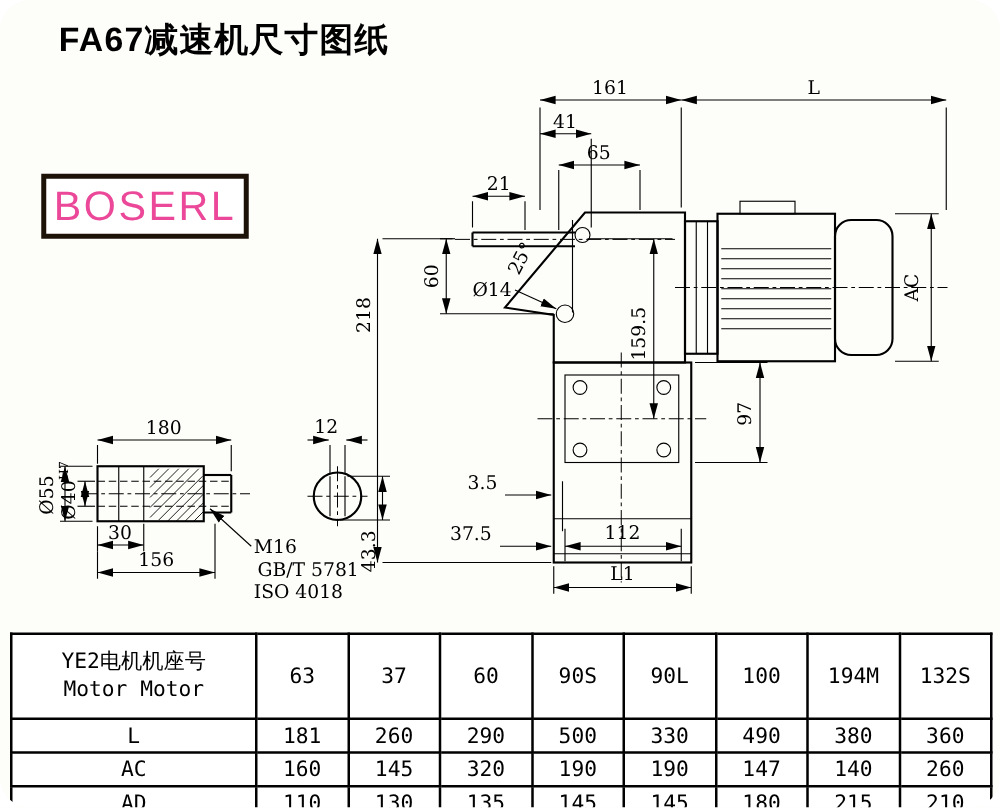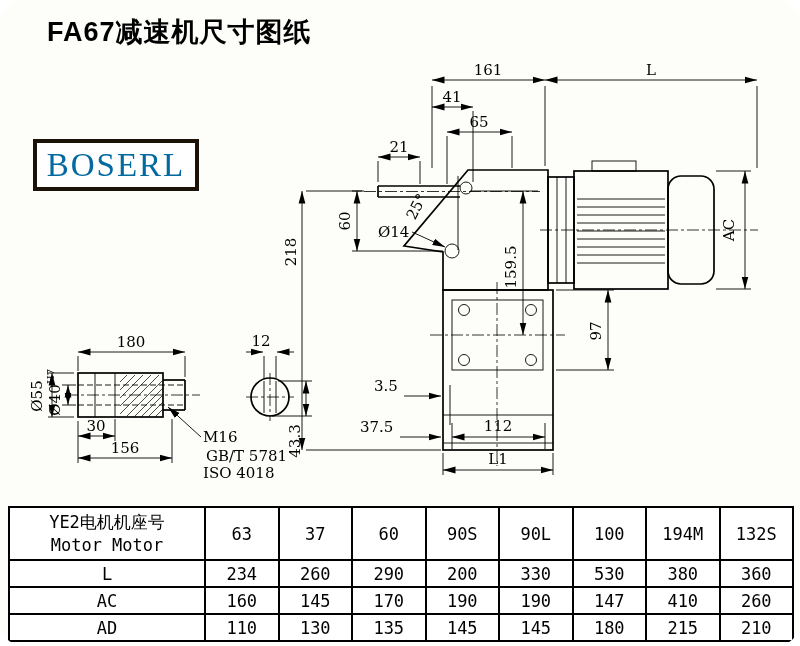--- a/index.html
+++ b/index.html
@@ -3,38 +3,38 @@
 <meta charset="utf-8">
 <style>
   html,body { margin:0; padding:0; }
   .page { position:relative; width:800px; height:646px; background:#fdfdfa; overflow:hidden;
           font-family:"Liberation Sans", sans-serif;border-radius:24px; }
   .title { position:absolute; left:47px; top:14px; font-size:27px; font-weight:bold;
            color:#000; letter-spacing:1px; }
   .logo-box { position:absolute; left:33px; top:139px; width:158px; height:44px;
               border:4px solid #1c1208; background:#fff;
               display:flex; align-items:center; justify-content:center; }
-  .logo-box span { font-family:Liberation Serif, serif; font-size:33px; color:#0369a1;
+  .logo-box span { font-family:Liberation Sans, sans-serif; font-size:33px; color:#ec4899;
                    letter-spacing:2px; font-weight:500; }
   svg { position:absolute; left:0; top:0; }
   .o { stroke:#000; stroke-width:1.7; fill:none; }
   .n { stroke:#000; stroke-width:0.9; fill:none; }
   .d { stroke:#000; stroke-width:0.9; fill:none; }
   .c { stroke:#000; stroke-width:0.8; stroke-dasharray:12 3 3 3; fill:none; }
   .b { stroke:#000; stroke-width:0.9; stroke-dasharray:6 3; fill:none; }
   .h { stroke:#000; stroke-width:0.7; }
   .t { font-family:"DejaVu Serif", serif; font-size:15px; fill:#000; }
   .tm { text-anchor:middle; }
   .ts { font-size:10px; }
   table.sizes { position:absolute; left:8px; top:506px; width:784px;
                 border-collapse:collapse; table-layout:fixed;
                 font-family:"DejaVu Sans Mono", monospace; background:#fff; }
   table.sizes th, table.sizes td { border:2px solid #000; text-align:center; vertical-align:middle;
                 padding:0; font-weight:normal; font-size:17px; color:#000; }
-  table.sizes tr.hdr { height:53px;padding-left:41px; }
+  table.sizes tr.hdr { height:68px;padding-left:41px; }
   table.sizes tr.row { height:27px; }
   .hdr-cn, .hdr-en { line-height:1.35; }
 </style>
 </head>
 <body>
 
 <div class="page">
 
   <div class="title">FA67减速机尺寸图纸</div>
 
@@ -307,38 +307,38 @@
       <th>37</th>
       <th>60</th>
       <th>90S</th>
       <th>90L</th>
       <th>100</th>
       <th>194M</th>
       <th>132S</th>
     </tr>
     <tr class="row">
       <th>L</th>
-      <td>234</td>
+      <td>181</td>
       <td>260</td>
       <td>290</td>
-      <td>200</td>
+      <td>500</td>
       <td>330</td>
-      <td>530</td>
+      <td>490</td>
       <td>380</td>
       <td>360</td>
     </tr>
     <tr class="row">
       <th>AC</th>
       <td>160</td>
       <td>145</td>
-      <td>170</td>
+      <td>320</td>
       <td>190</td>
       <td>190</td>
       <td>147</td>
-      <td>410</td>
+      <td>140</td>
       <td>260</td>
     </tr>
     <tr class="row">
       <th>AD</th>
       <td>110</td>
       <td>130</td>
       <td>135</td>
       <td>145</td>
       <td>145</td>
       <td>180</td>

